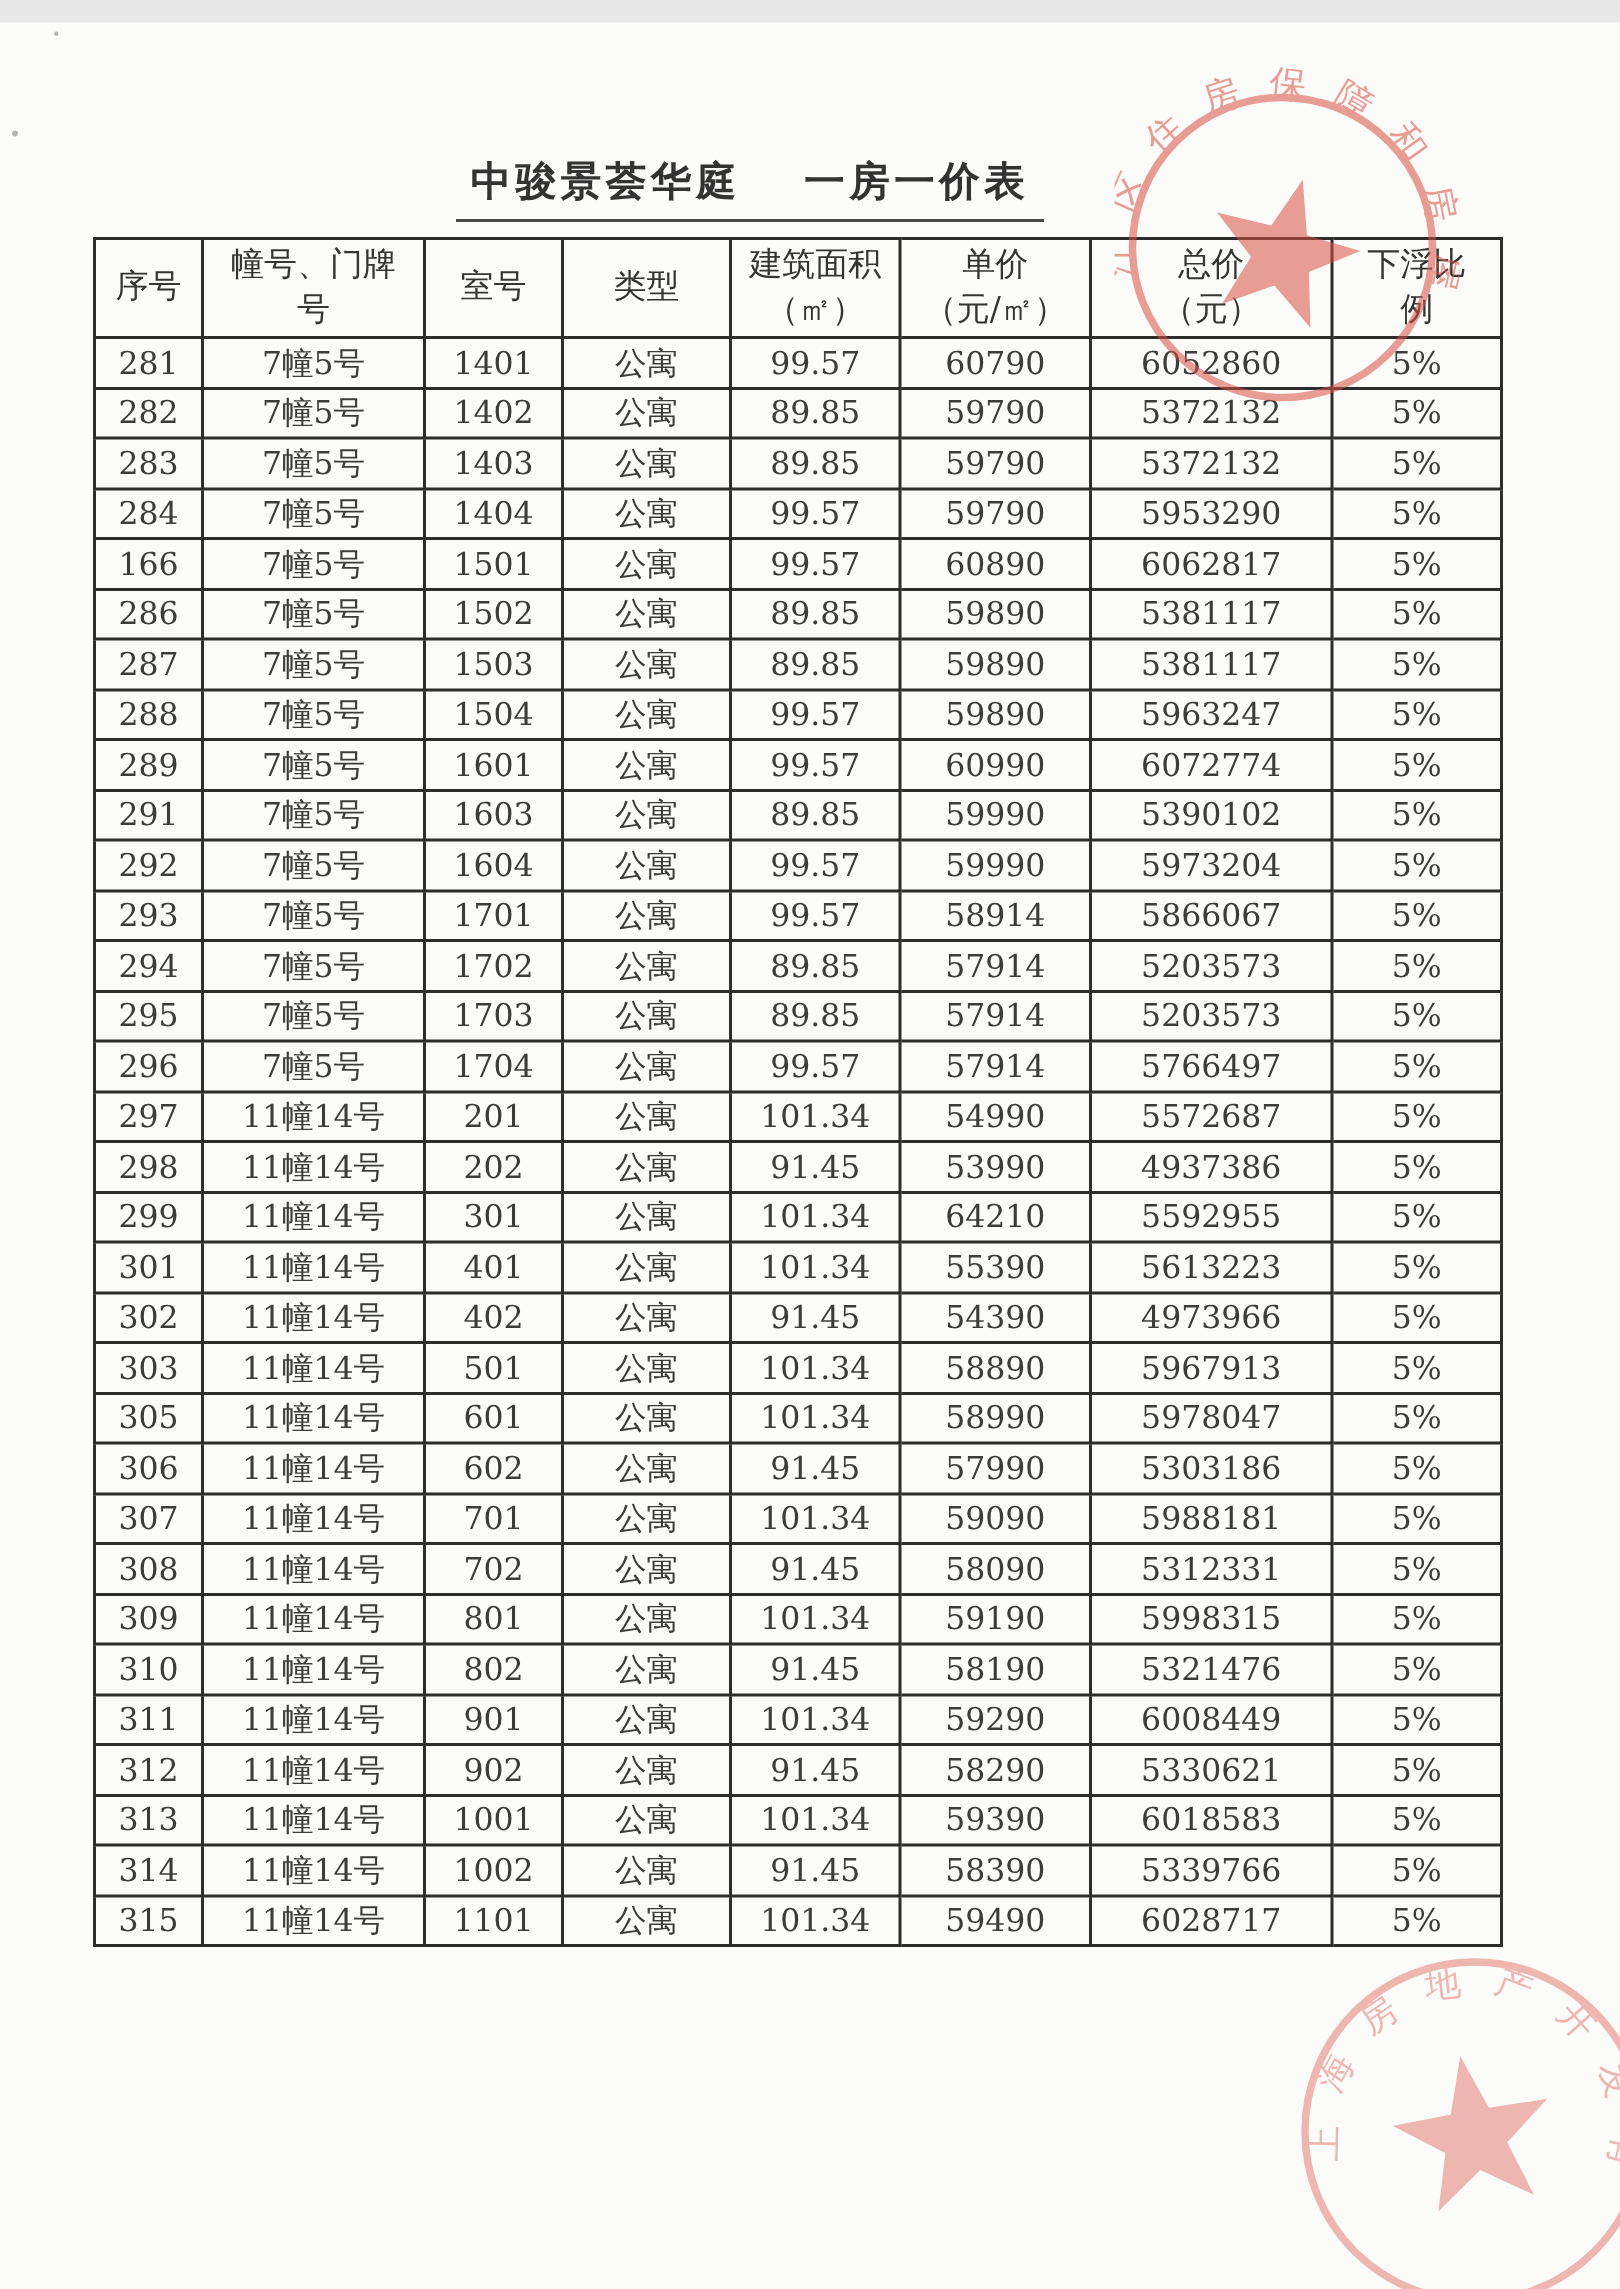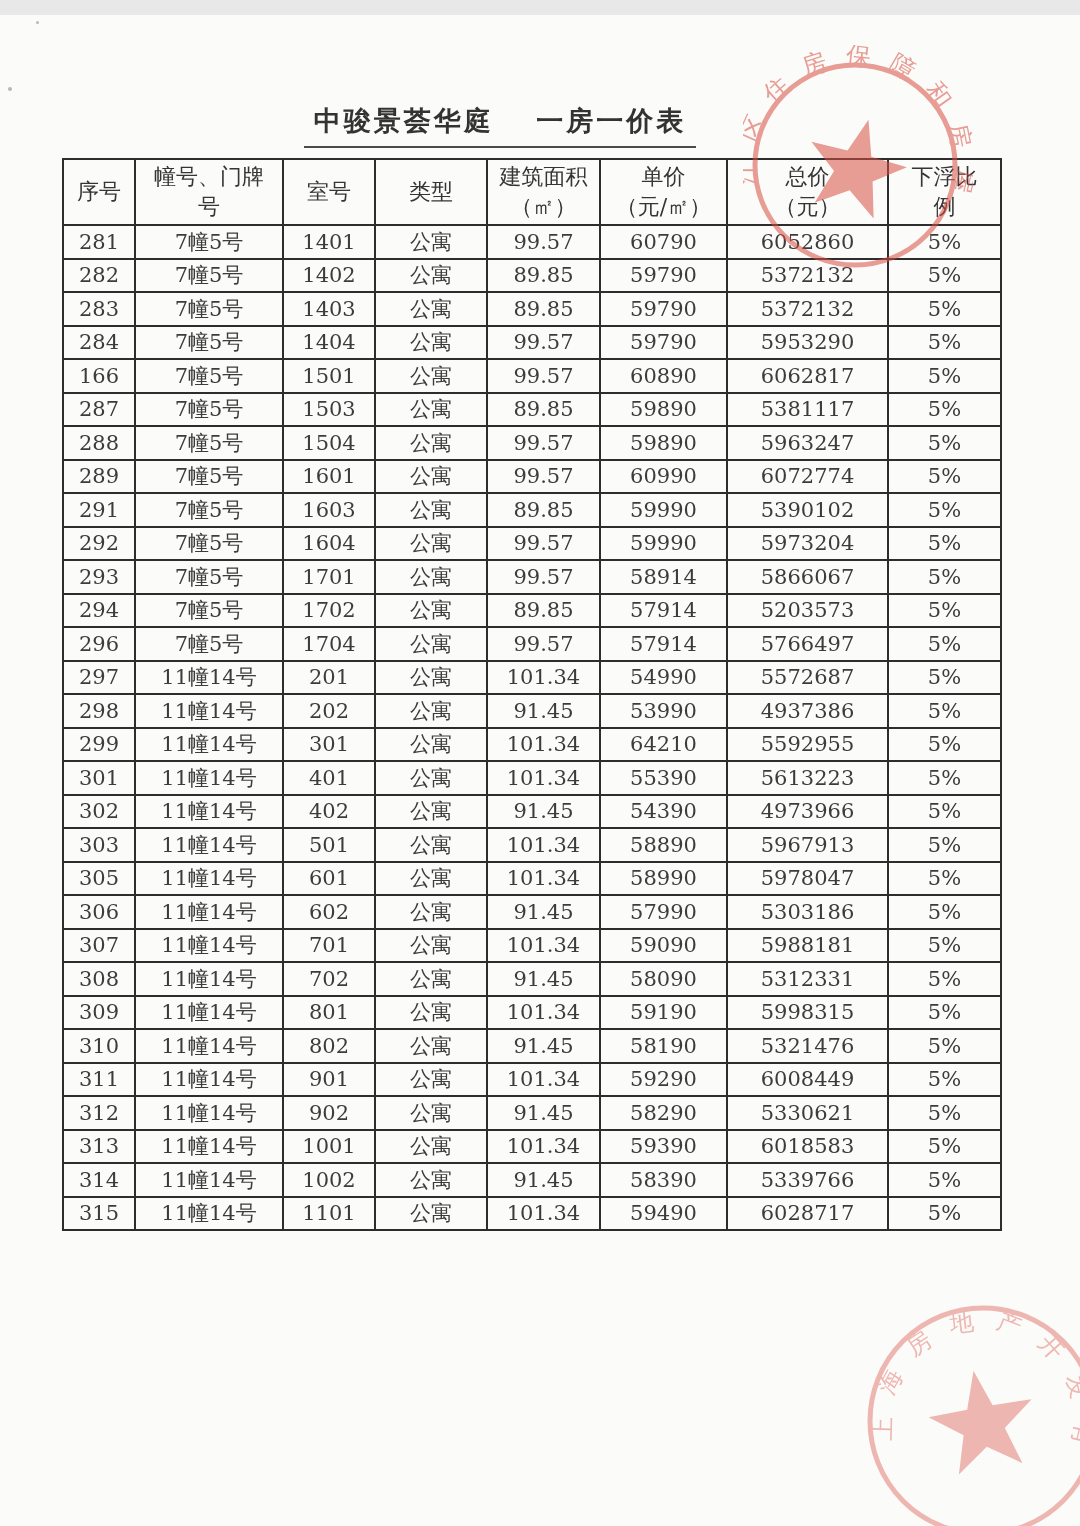--- a/index.html
+++ b/index.html
@@ -150,30 +150,40 @@
           <td>166</td>
           <td>7幢5号</td>
           <td>1501</td>
           <td>公寓</td>
           <td>99.57</td>
           <td>60890</td>
           <td>6062817</td>
           <td>5%</td>
         </tr>
         <tr>
-          <td>287</td>
-          <td>7幢5号</td>
-          <td>1503</td>
+          <td>286</td>
+          <td>7幢5号</td>
+          <td>1502</td>
           <td>公寓</td>
           <td>89.85</td>
           <td>59890</td>
           <td>5381117</td>
           <td>5%</td>
         </tr>
         <tr>
+          <td>287</td>
+          <td>7幢5号</td>
+          <td>1503</td>
+          <td>公寓</td>
+          <td>89.85</td>
+          <td>59890</td>
+          <td>5381117</td>
+          <td>5%</td>
+        </tr>
+        <tr>
           <td>288</td>
           <td>7幢5号</td>
           <td>1504</td>
           <td>公寓</td>
           <td>99.57</td>
           <td>59890</td>
           <td>5963247</td>
           <td>5%</td>
         </tr>
         <tr>
@@ -213,20 +223,30 @@
           <td>公寓</td>
           <td>99.57</td>
           <td>58914</td>
           <td>5866067</td>
           <td>5%</td>
         </tr>
         <tr>
           <td>294</td>
           <td>7幢5号</td>
           <td>1702</td>
+          <td>公寓</td>
+          <td>89.85</td>
+          <td>57914</td>
+          <td>5203573</td>
+          <td>5%</td>
+        </tr>
+        <tr>
+          <td>295</td>
+          <td>7幢5号</td>
+          <td>1703</td>
           <td>公寓</td>
           <td>89.85</td>
           <td>57914</td>
           <td>5203573</td>
           <td>5%</td>
         </tr>
         <tr>
           <td>296</td>
           <td>7幢5号</td>
           <td>1704</td>

